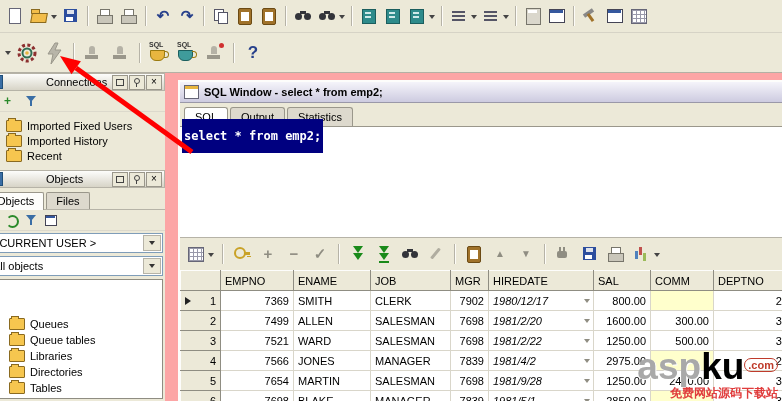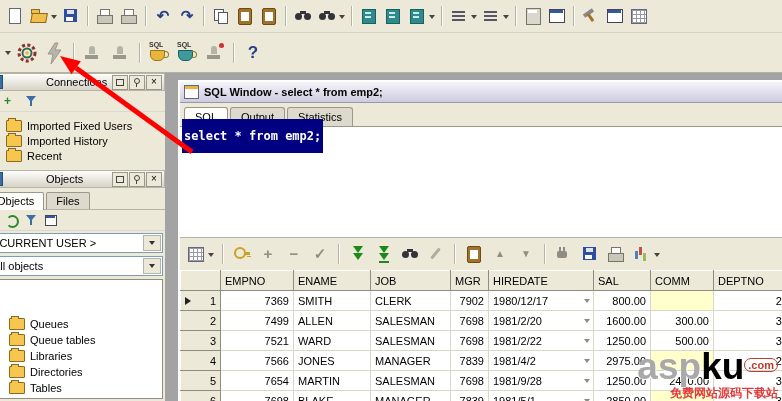--- a/index.html
+++ b/index.html
@@ -100,41 +100,41 @@
   .ptab{padding:2px 9px;border:1px solid #9a978b;border-bottom:none;background:#ddd9cd;margin-right:2px;border-radius:2px 2px 0 0;}
   .ptab.active{background:#fdfdfb;margin-bottom:-1px;padding-bottom:3px;}
   .combo{height:18px;margin:2px 2px 1px 2px;background:#fff;border:1px solid #7f9db9;display:flex;align-items:center;position:relative;padding-left:4px;}
   .cbtn{position:absolute;right:1px;top:1px;bottom:1px;width:16px;background:#ece9d8;border:1px solid #b6b3a7;display:flex;align-items:center;justify-content:center;}
   .caret{width:0;height:0;border-left:3px solid transparent;border-right:3px solid transparent;border-top:4px solid #333;}
   #tree{flex:1;background:#fff;border:1px solid #8f8d82;margin:2px;padding-top:36px;overflow:hidden;}
   .tree-item{height:16px;display:flex;align-items:center;padding-left:20px;}
   .tree-item.indent1{padding-left:34px;}
 
   
-  #mdi{position:absolute;left:165px;top:73px;right:0;bottom:0;background:#a3a3a3;}
+  #mdi{position:absolute;left:165px;top:73px;right:0;bottom:0;background:#fca5a5;}
   #sqlwin{position:absolute;left:13px;top:7px;right:-3px;bottom:-4px;background:#ece9d8;
           border:2px solid;border-color:#fdfdfb #6e6c64 #6e6c64 #fdfdfb;display:flex;flex-direction:column;box-sizing:border-box;}
   #titlebar{height:20px;background:linear-gradient(#f5f4fa,#cdcbe0);border-bottom:1px solid #9a98a8;display:flex;align-items:center;gap:5px;padding:0 4px;font-weight:bold;flex:none;}
   .wicon{width:13px;height:12px;background:#fff;border:1px solid #667;position:relative;flex:none;}
   .wicon::before{content:"";position:absolute;left:0;top:0;width:13px;height:3px;background:#e8b63f;}
   .tabstrip{height:24px;display:flex;align-items:flex-end;padding:4px 2px 0 4px;border-bottom:1px solid #9a978b;box-sizing:border-box;flex:none;}
   .tab{padding:3px 10px;border:1px solid #9a978b;border-bottom:none;background:#ddd9cd;margin-right:2px;border-radius:3px 3px 0 0;}
   .tab.active{background:#fff;margin-bottom:-1px;padding-bottom:4px;}
   #editor{height:106px;background:#fff;border-bottom:1px solid #b6b3a7;padding:2px;flex:none;}
   .sel{background:#000080;color:#fff;font:bold 12px "DejaVu Sans Mono",monospace;padding:10px 2px;}
   #restb{height:32px;display:flex;align-items:center;gap:2px;padding:0 4px;flex:none;}
   #gridwrap{flex:1;overflow:hidden;background:#ece9d8;}
   table#grid{border-collapse:collapse;table-layout:fixed;width:612px;font-size:11px;}
   #grid th,#grid td{height:20px;box-sizing:border-box;padding:0 4px;overflow:hidden;white-space:nowrap;}
   .gh{background:#ece9d8;border:1px solid;border-color:#fdfdfb #8f8d82 #8f8d82 #fdfdfb;font-weight:normal;text-align:left;}
   td.gh{text-align:right;position:relative;}
   .dc{background:#fff;border-right:1px solid #d9d6ca;border-bottom:1px solid #d9d6ca;}
   .num{text-align:right;}
   .nullc{background:#ffffcc;}
-  .datec{position:relative;padding-right:14px;}
+  .datec{position:relative;padding-right:14px;font-style:italic;}
   .cellcaret{position:absolute;right:3px;top:8px;width:0;height:0;border-left:3px solid transparent;border-right:3px solid transparent;border-top:4px solid #8f8d82;}
   .rowmark{position:absolute;left:4px;top:6px;width:0;height:0;border-top:4px solid transparent;border-bottom:4px solid transparent;border-left:6px solid #222;}
 </style>
 </head>
 <body>
 
 <div id="root">
 
   <div id="tb1" class="toolbar">
     <span class="tbtn">

